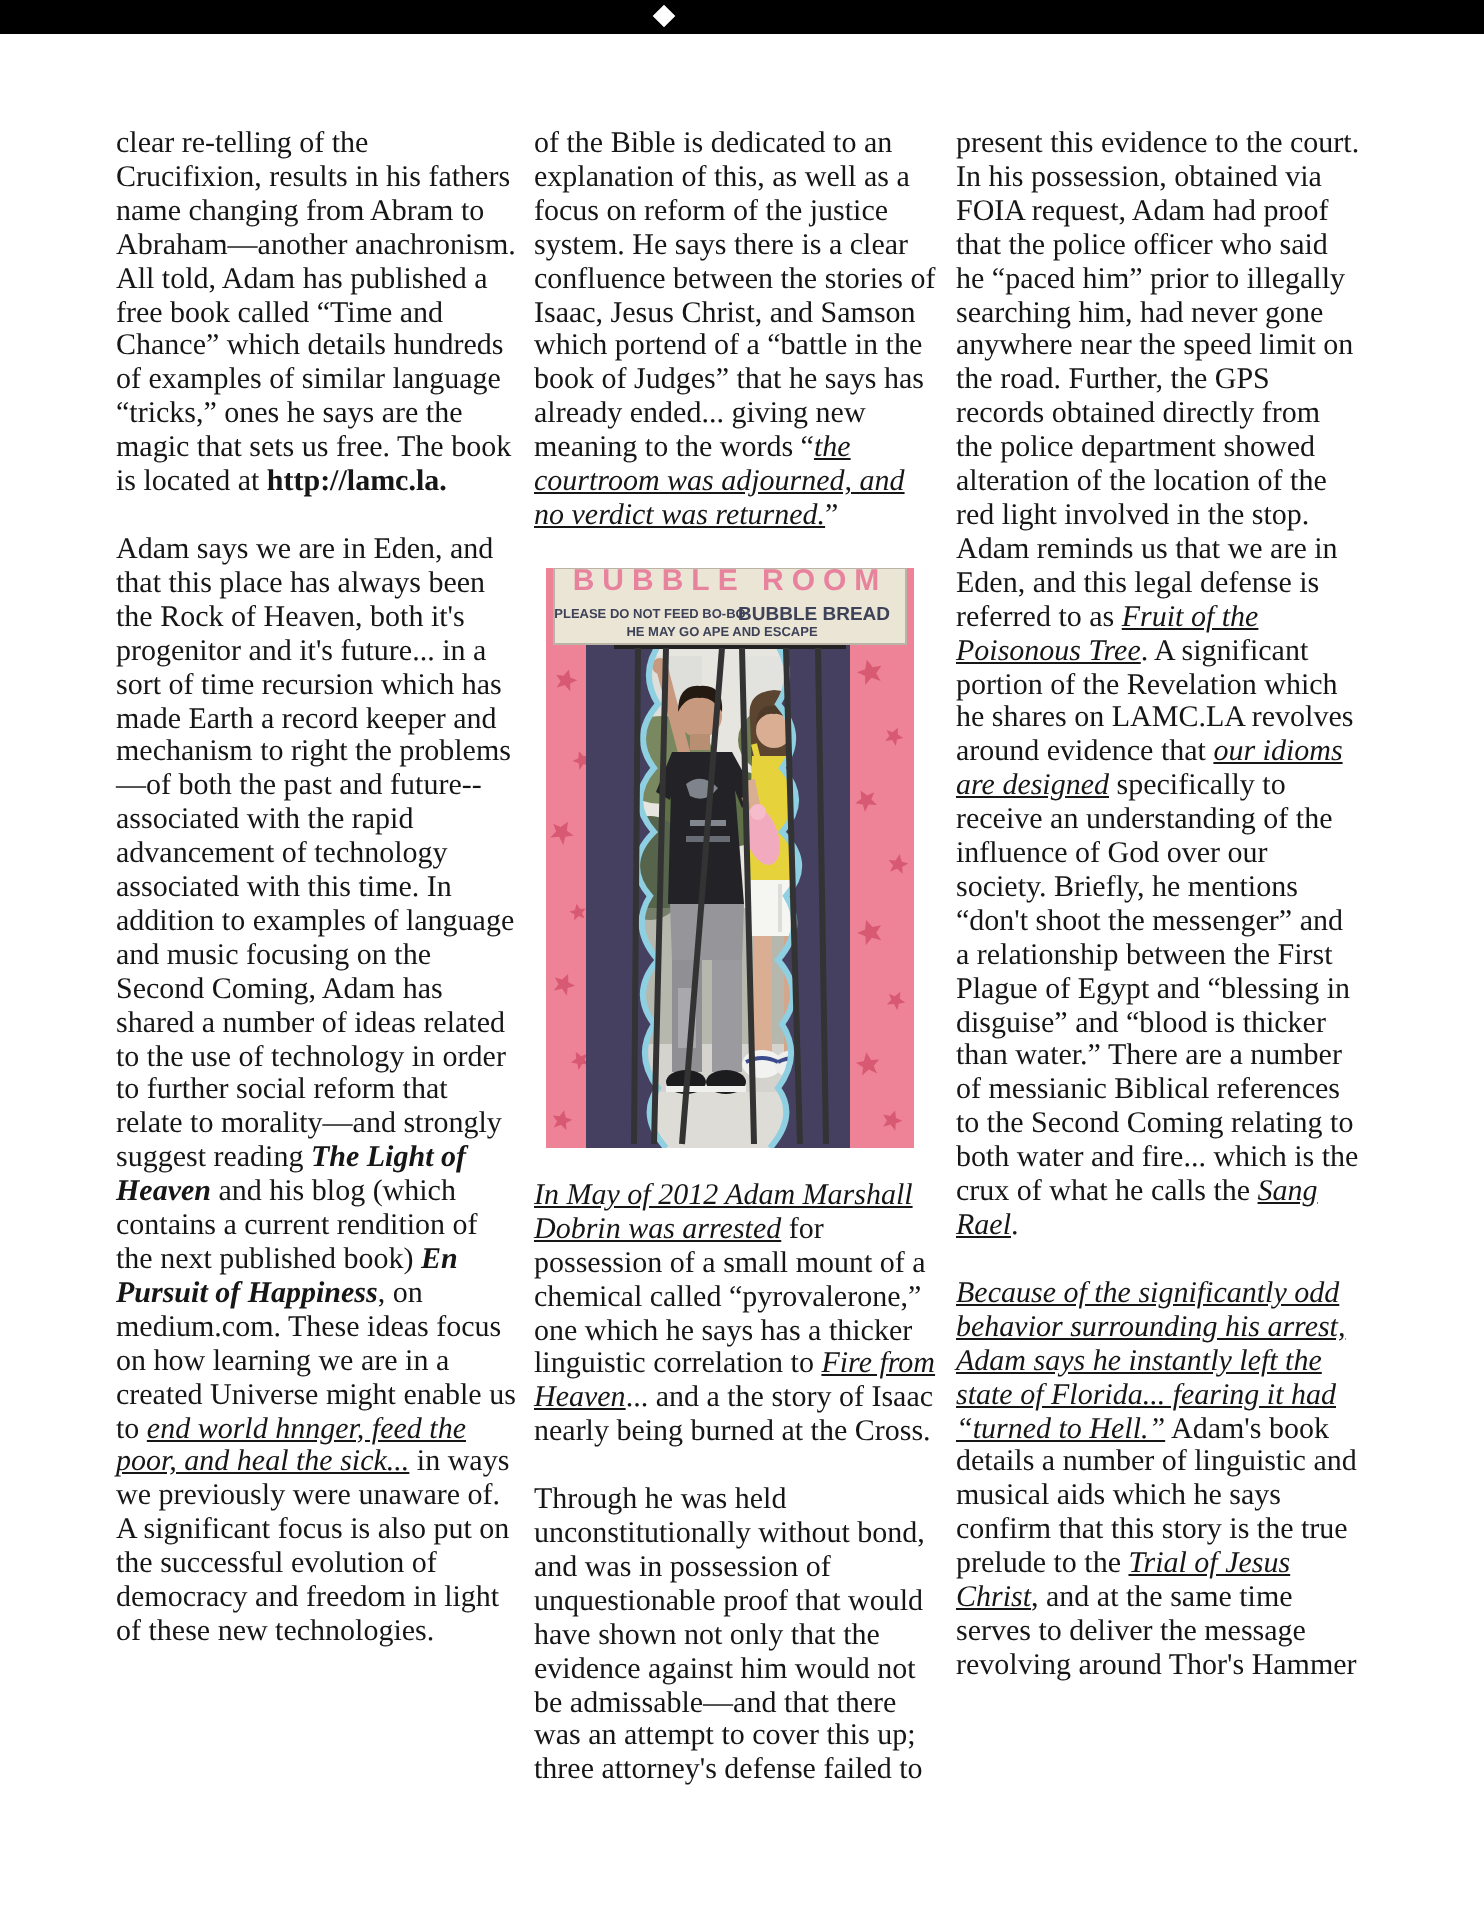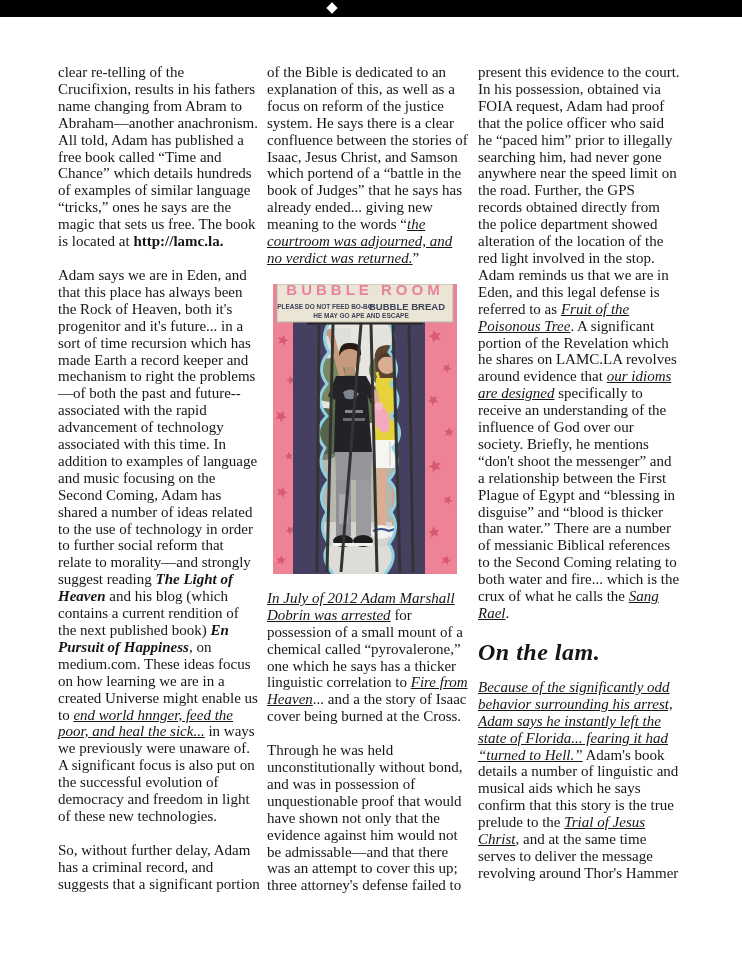--- a/index.html
+++ b/index.html
@@ -46,21 +46,20 @@
 
   <div class="topbar">
     <span class="topbar-glyph"></span>
   </div>
 
   <div class="columns">
 
     <div class="col">
       <p><span class="rs-n">clear re-telling of the Crucifixion, results in his fathers name changing from Abram to Abraham—another anachronism.  All told, Adam has published a free book called “Time and Chance” which details hundreds of examples of similar language “tricks,” ones he says are the magic that sets us free.  The book is located at </span><span class="rs-b">http://lamc.la.</span></p>
       <p><span class="rs-n">Adam says we are in Eden, and that this place has always been the Rock of Heaven, both it's progenitor and it's future... in a sort of time recursion which has made Earth a record keeper and mechanism to right the problems —of both the past and future-- associated with the rapid advancement of technology associated with this time.  In addition to examples of language and music focusing on the Second Coming, Adam has shared a number of ideas related to the use of technology in order to further social reform that relate to morality—and strongly suggest reading </span><span class="rs-bi">The Light of Heaven</span><span class="rs-n"> and his blog (which contains a current rendition of the next published book) </span><span class="rs-bi">En Pursuit of Happiness</span><span class="rs-n">, on medium.com. These ideas focus on how learning we are in a created Universe might enable us to </span><span class="rs-i">end world hnnger, feed the poor, and heal the sick...</span><span class="rs-n"> in ways we previously were unaware of.  A significant focus is also put on the successful evolution of democracy and freedom in light of these new technologies.</span></p>
-      <p><span class="rs-n">So, without further delay, Adam has a criminal record, and suggests that a significant portion</span></p>
     </div>
 
     <div class="col">
       <p><span class="rs-n">of the Bible is dedicated to an explanation of this, as well as a focus on reform of the justice system.  He says there is a clear confluence between the stories of Isaac, Jesus Christ, and Samson which portend of a “battle in the book of Judges” that he says has already ended... giving new meaning to the words “</span><span class="rs-i">the courtroom was adjourned, and no verdict was returned.</span><span class="rs-n">”</span></p>
 
       <figure class="photo-fig" style="margin:13px 0 16px 6px;">
         <svg width="184" height="290" viewBox="0 0 184 290" xmlns="http://www.w3.org/2000/svg">
           <defs>
             <path id="st" d="M0,-4.2 L1.3,-1.3 L4.2,-1.0 L1.9,0.9 L2.7,3.8 L0,2.0 L-2.7,3.8 L-1.9,0.9 L-4.2,-1.0 L-1.3,-1.3 Z"></path>
             <clipPath id="pc">
@@ -171,24 +170,23 @@
               <rect x="4" y="0" width="176" height="38" fill="#ebe5d6" stroke="#b9b4a6" stroke-width="1"></rect>
               <text x="92" y="11" text-anchor="middle" font-family="Liberation Sans, sans-serif" font-size="15" font-weight="bold" letter-spacing="4" fill="#e8839d">BUBBLE ROOM</text>
               <text x="52" y="25" text-anchor="middle" font-family="Liberation Sans, sans-serif" font-size="6.5" font-weight="bold" fill="#3d4258">PLEASE DO NOT FEED BO-BO</text>
               <text x="134" y="26" text-anchor="middle" font-family="Liberation Sans, sans-serif" font-size="9.5" font-weight="bold" fill="#3d4258">BUBBLE BREAD</text>
               <text x="88" y="34" text-anchor="middle" font-family="Liberation Sans, sans-serif" font-size="6.5" font-weight="bold" fill="#3d4258">HE MAY GO APE AND ESCAPE</text>
             </g>
           </g>
         </svg>
       </figure>
 
-      <p><span class="rs-i">In July of 2012 Adam Marshall Dobrin was arrested</span><span class="rs-n"> for possession of a small mount of a chemical called “pyrovalerone,” one which he says has a thicker linguistic correlation to </span><span class="rs-i">Fire from Heaven</span><span class="rs-n">... and a the story of Isaac cover being burned at the Cross.</span></p>
+      <p><span class="rs-i">In May of 2012 Adam Marshall Dobrin was arrested</span><span class="rs-n"> for possession of a small mount of a chemical called “pyrovalerone,” one which he says has a thicker linguistic correlation to </span><span class="rs-i">Fire from Heaven</span><span class="rs-n">... and a the story of Isaac nearly being burned at the Cross.</span></p>
       <p><span class="rs-n">Through he was held unconstitutionally without bond, and was in possession of unquestionable proof that would have shown not only that the evidence against him would not be admissable—and that there was an attempt to cover this up; three attorney's defense failed to</span></p>
     </div>
 
     <div class="col">
       <p><span class="rs-n">present this evidence to the court. In his possession, obtained via FOIA request, Adam had proof that the police officer who said he “paced him” prior to illegally searching him, had never gone anywhere near the speed limit on the road.  Further, the GPS records obtained directly from the police department showed alteration of the location of the red light involved in the stop. Adam reminds us that we are in Eden, and this legal defense is referred to as </span><span class="rs-i">Fruit of the Poisonous Tree</span><span class="rs-n">.  A significant portion of the Revelation which he shares on LAMC.LA revolves around evidence that </span><span class="rs-i">our idioms are designed</span><span class="rs-n"> specifically to receive an understanding of the influence of God over our society.  Briefly, he mentions “don't shoot the messenger” and a relationship between the First Plague of Egypt and “blessing in disguise” and “blood is thicker than water.”  There are a number of messianic Biblical references to the Second Coming relating to both water and fire... which is the crux of what he calls the </span><span class="rs-i">Sang Rael</span><span class="rs-n">.</span></p>
-      <h2 class="lam">On the lam.</h2>
       <p><span class="rs-i">Because of the significantly odd behavior surrounding his arrest, Adam says he instantly left the state of Florida... fearing it had “turned to Hell.”</span><span class="rs-n">  Adam's book details a number of linguistic and musical aids which he says confirm that this story is the true prelude to the </span><span class="rs-i">Trial of Jesus Christ</span><span class="rs-n">, and at the same time serves to deliver the message revolving around Thor's Hammer</span></p>
     </div>
 
   </div>
 </div>
 
 </body></html>

